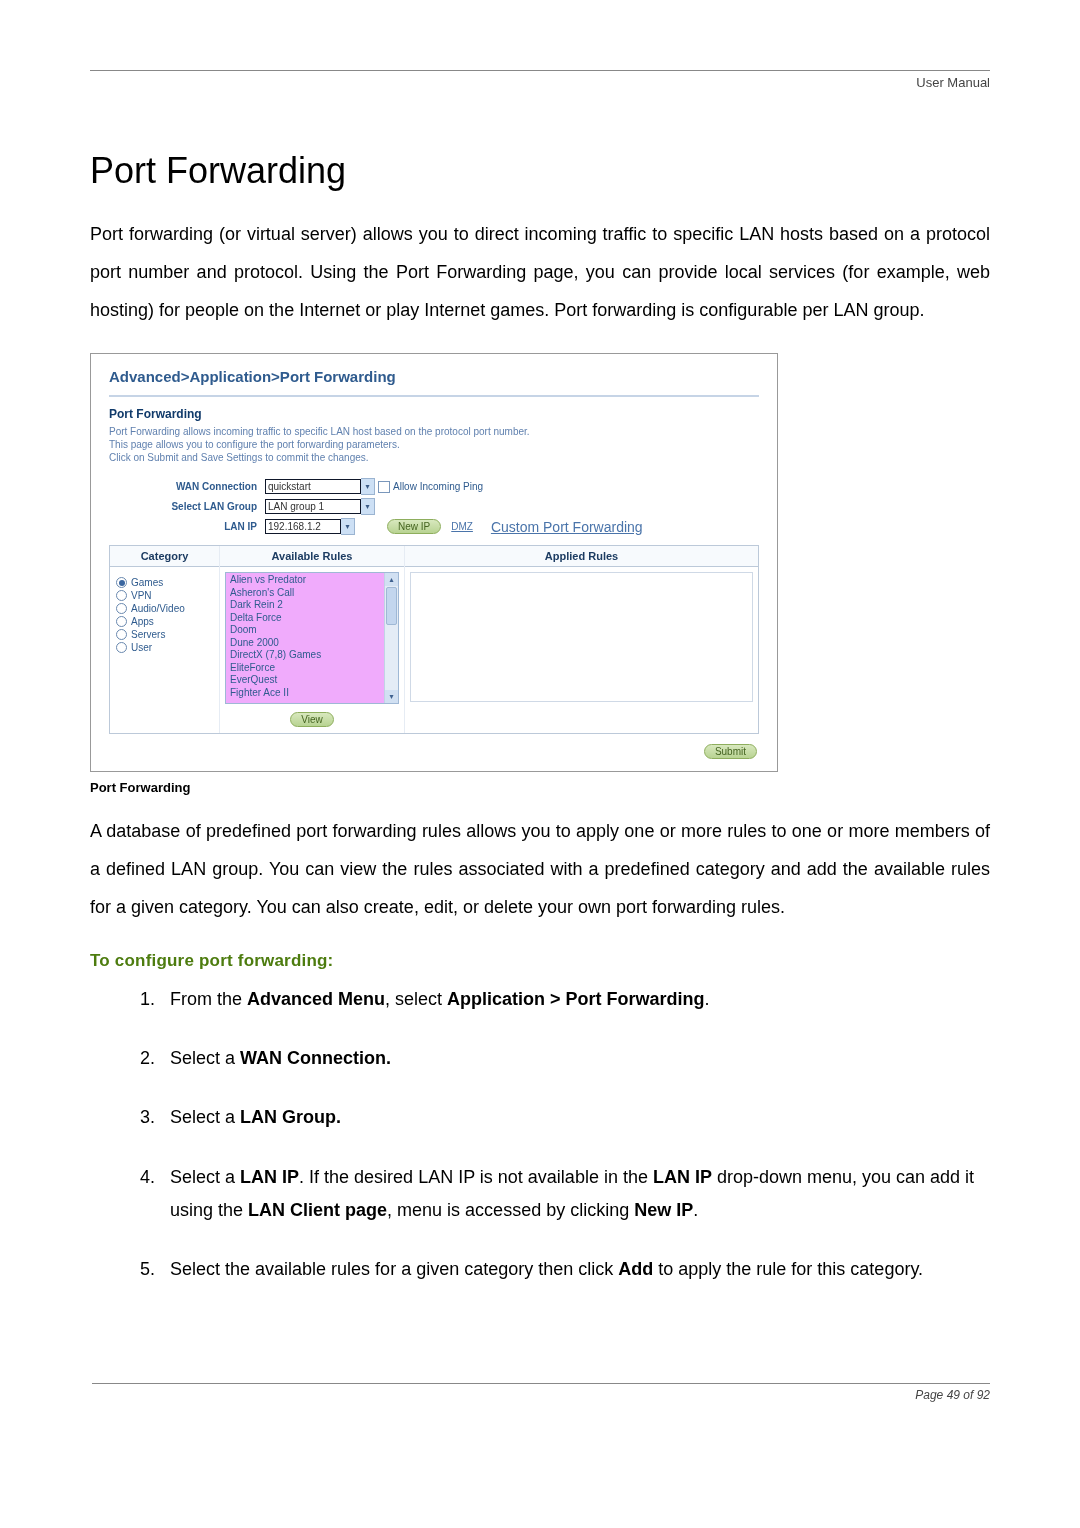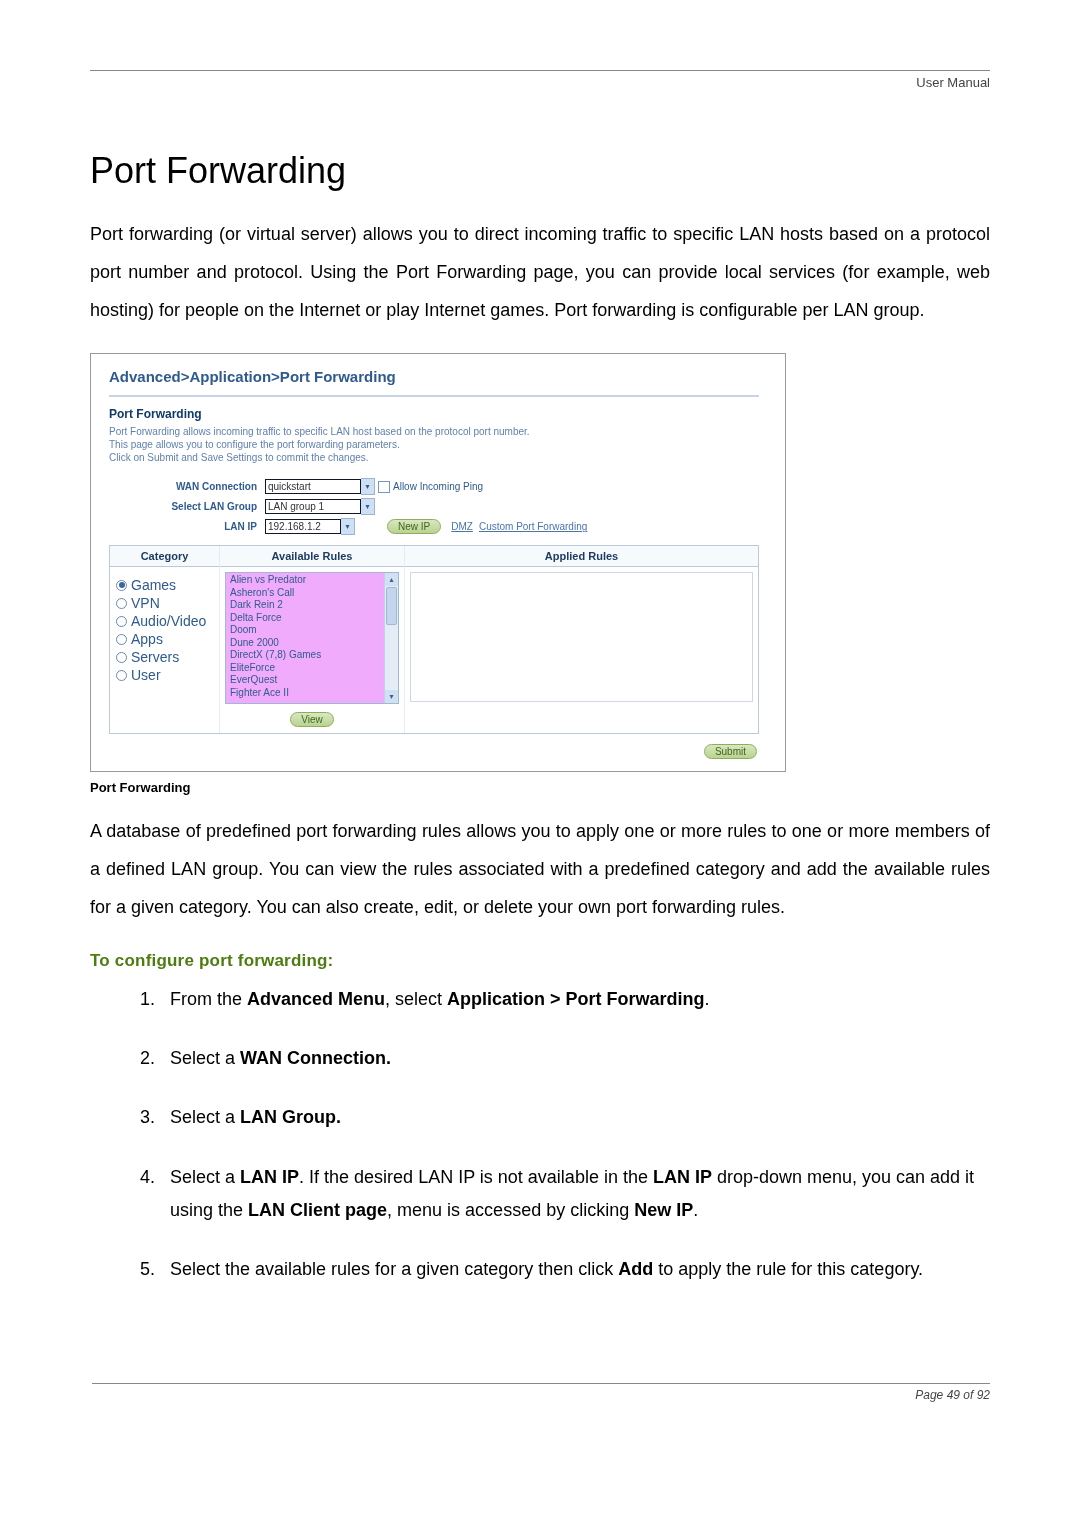--- a/index.html
+++ b/index.html
@@ -34,21 +34,21 @@
   }
   .intro {
     font-size: 18px;
     line-height: 2.1;
     text-align: justify;
     margin-bottom: 24px;
   }
   .screenshot {
     border: 1px solid #999;
     width: 650px;
-    padding: 14px 26px 12px 18px;
+    padding: 14px 18px 12px 18px;
     background: #fff;
     font-size: 11px;
     color: #003267;
     margin-bottom: 6px;
   }
   .breadcrumb {
     color: #2f5b8e;
     font-weight: bold;
     font-size: 15px;
     margin-bottom: 10px;
@@ -115,22 +115,22 @@
   }
   .dmz {
     color: #4a74aa;
     text-decoration: underline;
     font-size: 10px;
     margin-left: 8px;
   }
   .cpf {
     color: #4a74aa;
     text-decoration: underline;
-    font-size: 10px;
-    margin-left: 6px;
+    font-size: 14px;
+    margin-left: 18px;
   }
   .tbl2 {
     display: flex;
     border: 1px solid #bcc9d9;
     margin-top: 10px;
     background: #fff;
   }
   .col {
     box-sizing: border-box;
   }
@@ -142,21 +142,21 @@
     font-weight: bold;
     text-align: center;
     padding: 4px 2px;
     border-bottom: 1px solid #bcc9d9;
     font-size: 11px;
     color: #1d3c62;
     background: #f7fafd;
   }
   .cat-body {
     padding: 8px 6px;
-    font-size: 14px;
+    font-size: 10px;
     color: #2f5b8e;
   }
   .cat-item {
     display: flex;
     align-items: center;
     gap: 4px;
     margin: 2px 0;
   }
   .radio {
     width: 9px; height: 9px; border: 1px solid #6a89af; border-radius: 50%; display: inline-block; position: relative;

